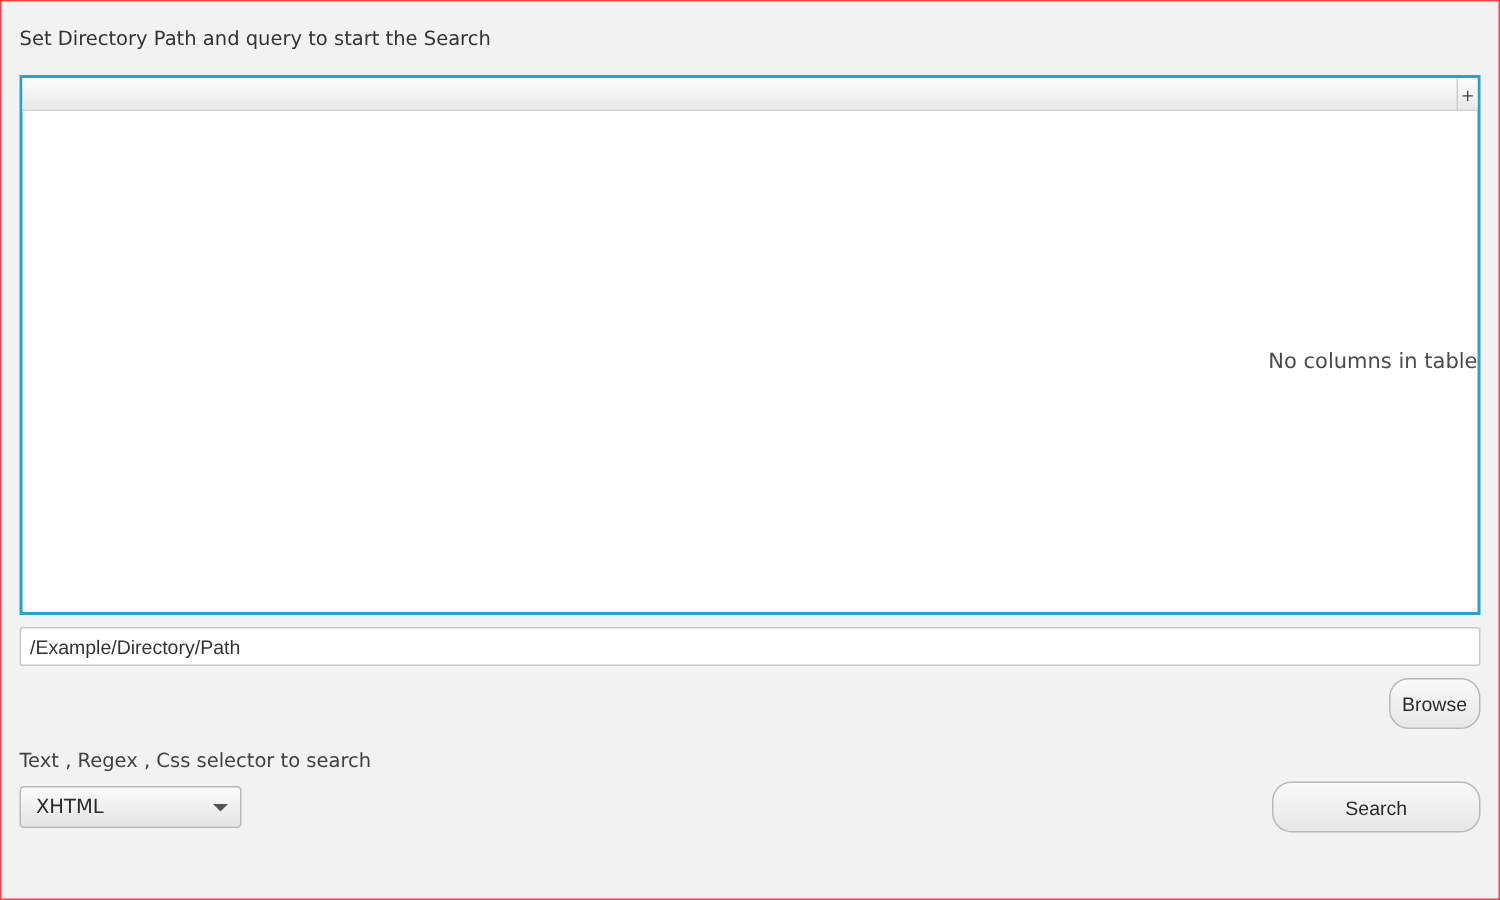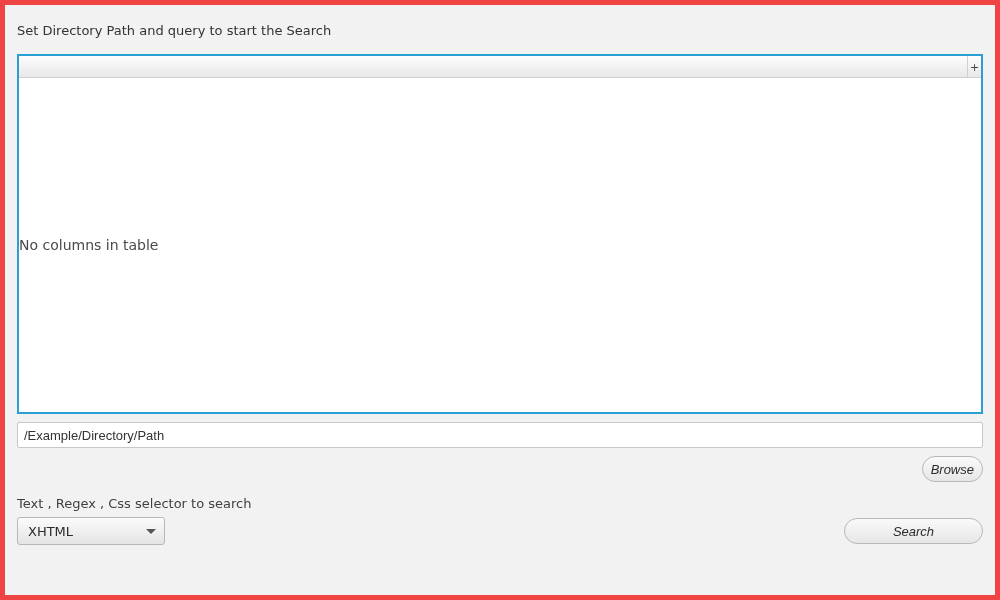--- a/index.html
+++ b/index.html
@@ -7,21 +7,21 @@
     margin: 0; padding: 0;
     width: 1000px; height: 600px;
     font-family: "DejaVu Sans", "Lucida Grande", Verdana, sans-serif;
     font-size: 13px;
     color: #2b2b2b;
     background: #ffffff;
   }
   .window {
     width: 1000px; height: 600px;
     background: #f2f2f2;
-    border: 5px solid #ef4444;
+    border: 1px solid #ef4444;
     position: relative;
   }
   .inner {
     position: absolute;
     left: 12px; right: 12px; top: 12px; bottom: 12px;
   }
   .title-label {
     font-size: 13px;
     color: #333;
     margin-bottom: 16px;
@@ -48,21 +48,22 @@
     border-left: 1px solid #cfcfcf;
     display: flex; align-items: center; justify-content: center;
     font-size: 11px;
     color: #444;
     cursor: pointer;
   }
   .table-body {
     flex: 1;
     display: flex;
     align-items: center;
-    justify-content: flex-start;
+    justify-content: flex-end;
+    margin-left: 16px;
   }
   .empty-msg {
     color: #4a4a4a;
     font-size: 14px;
   }
   .text-input {
     width: 100%;
     height: 26px;
     border: 1px solid #c8c8c8;
     background: #ffffff;
@@ -70,31 +71,30 @@
     font-size: 13px;
     color: #333;
     outline: none;
     border-radius: 2px;
   }
   .row { margin-top: 8px; }
   .align-right { display: flex; justify-content: flex-end; }
   .btn {
     height: 26px;
     min-width: 60px;
-    padding: 5px 8px;
+    padding: 16px 8px;
     background: linear-gradient(#fafafa, #e6e6e6);
     border: 1px solid #b8b8b8;
     border-radius: 13px;
     font-size: 13px;
     color: #2b2b2b;
     cursor: pointer;
     display: inline-flex;
     align-items: center;
     justify-content: center;
-    font-style: italic;
   }
   .btn-wide { width: 139px; }
   .field-label {
     font-size: 13px;
     color: #404040;
     margin-bottom: 6px;
     margin-top: 14px;
   }
   .bottom-row {
     margin-top: 4px;

